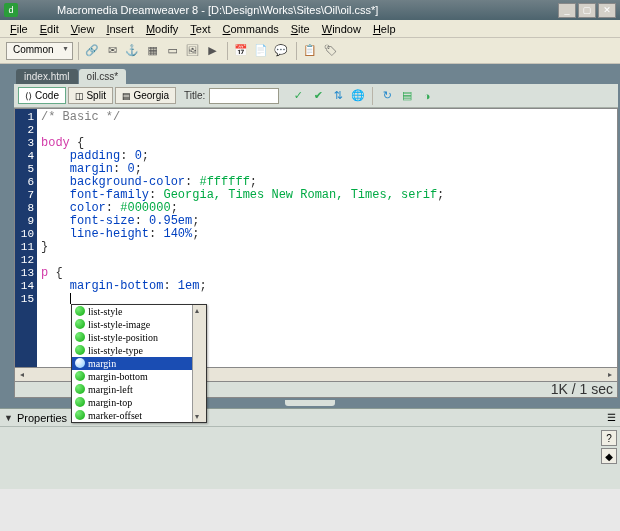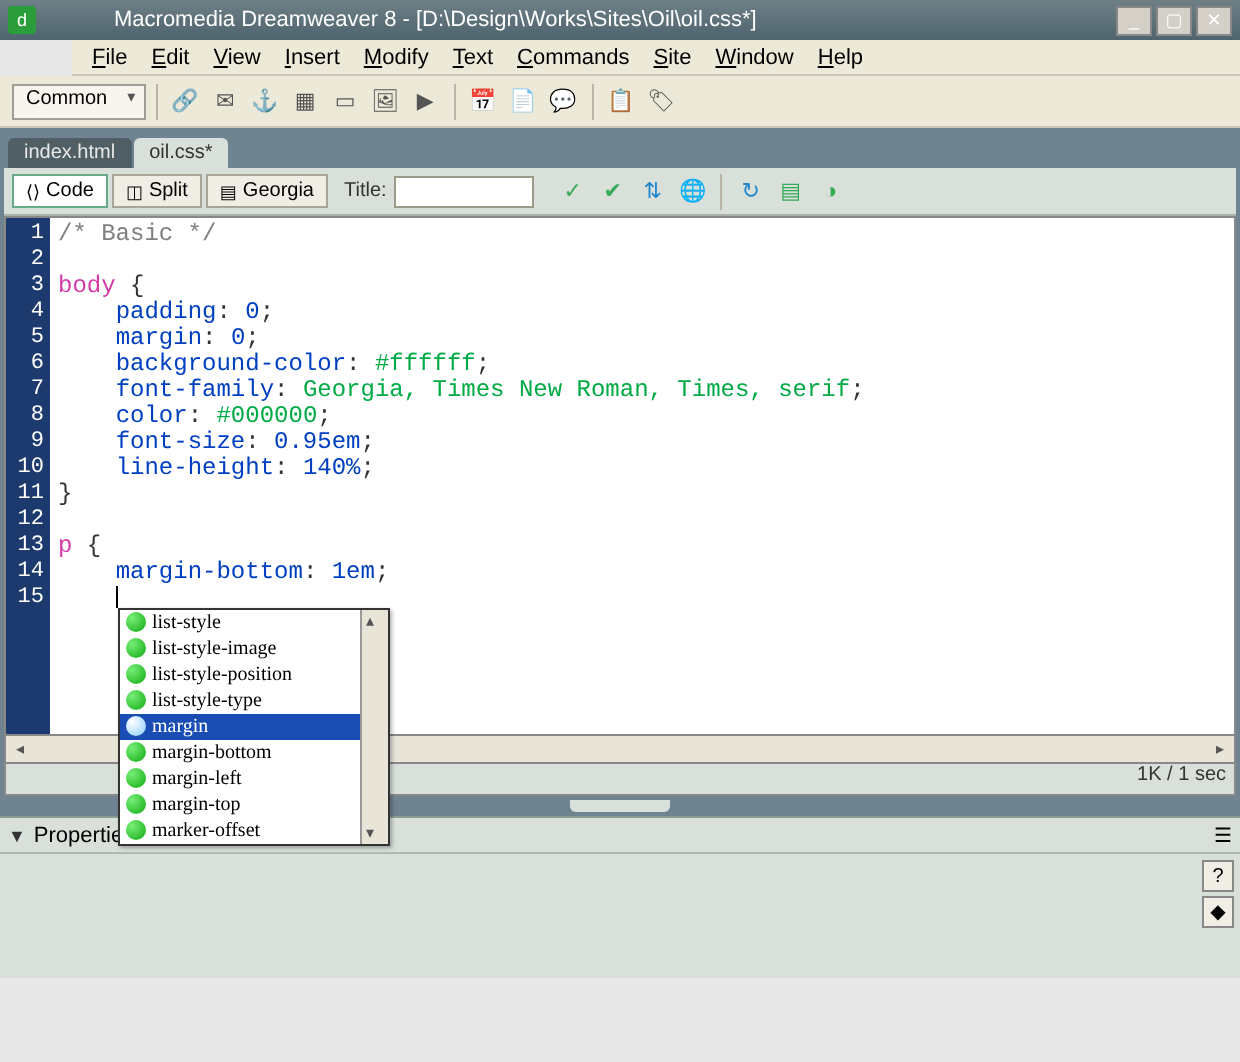--- a/index.html
+++ b/index.html
@@ -2,29 +2,29 @@
 <html><head>
 <meta charset="utf-8">
 <style>
   * { box-sizing: border-box; margin: 0; padding: 0; }
   body { font-family: Tahoma, Arial, sans-serif; font-size: 11px; background: #e8e8e8; width: 620px; height: 531px; overflow: hidden; }
   .titlebar { background: linear-gradient(#6f7f86, #4d646e); color: #fff; height: 20px; display: flex; align-items: center; padding: 0 4px; }
   .title-icon { width: 14px; height: 14px; background: #2a9d3a; border-radius: 2px; margin-right: 4px; display: flex; align-items: center; justify-content: center; color:#fff; font-size:9px; }
   .title-text { flex: 1; font-size: 11px; margin-left: 35px; }
   .window-controls { display: flex; gap: 2px; }
   .win-btn { width: 18px; height: 15px; background: #d4d0c8; border: 1px solid #888; font-size: 9px; display: flex; align-items: center; justify-content: center; cursor: pointer; }
-  .menubar { background: #ece9d8; height: 18px; display: flex; align-items: center; padding: 0 4px; border-bottom: 1px solid #c8c4b8; margin-left: 36px; }
+  .menubar { background: #ece9d8; height: 18px; display: flex; align-items: center; padding: 0 4px; border-bottom: 1px solid #c8c4b8; }
   .menu-item { padding: 2px 6px; cursor: pointer; }
   .menu-item u { text-decoration: underline; }
   .toolbar { background: #ece9d8; height: 26px; display: flex; align-items: center; padding: 0 6px; border-bottom: 1px solid #c8c4b8; gap: 2px; }
   .common-dd { background: #f7f5ee; border: 1px solid #9f9d94; height: 18px; padding: 1px 18px 1px 6px; position: relative; font-size: 10px; display:flex; align-items:flex-start;}
   .common-dd:after { content: "▾"; position: absolute; right: 4px; font-size: 8px; color: #555; }
   .tb-icon { width: 18px; height: 18px; border: 1px solid transparent; display: flex; align-items: center; justify-content: center; font-size: 11px; color: #555; cursor: pointer; }
   .tb-sep { width: 1px; height: 18px; background: #b8b4a8; margin: 0 3px; }
-  .doc-area { background: #6f8490; padding: 2px 2px 0 2px; }
+  .doc-area { background: #6f8490; padding: 2px 2px 0 14px; }
   .file-tabs { height: 18px; display: flex; align-items: flex-end; gap: 1px; padding-left:2px;}
   .file-tab { background: #505f65; color: #e8e8e8; padding: 2px 8px; font-size: 10px; border-radius: 3px 3px 0 0; cursor:pointer;}
   .file-tab.active { background: #d9e0da; color: #333; }
   .doc-toolbar { background: #d9e0da; height: 24px; display: flex; align-items: center; padding: 0 4px; gap: 2px; border-bottom:1px solid #a8b0a8;}
   .view-btn { background: #f0eee4; border: 1px solid #a8a498; padding: 2px 6px; font-size: 10px; display:flex; align-items:center; gap:3px; cursor:pointer;}
   .view-btn.active { background:#fff; border-color:#6a8; }
   .vb-icon { font-size:9px; }
   .title-lbl { font-size:10px; margin-left:6px; color:#333;}
   .title-input { width:70px; height:16px; border:1px solid #9a9a8a; background:#fff; margin-left:2px;}
   .doc-icons { display:flex; gap:2px; margin-left:8px;}
@@ -43,21 +43,21 @@
   .ac-item { padding:1px 3px; display:flex; align-items:flex-start; gap:3px; cursor:pointer;}
   .ac-item.selected { background:#1a4db3; color:#fff;}
   .ac-icon { width:10px; height:10px; border-radius:50%; flex-shrink:0;}
   .ac-icon.normal { background: radial-gradient(circle at 30% 30%, #7e7, #1a1);}
   .ac-icon.sel { background: radial-gradient(circle at 30% 30%, #fff, #8cf);}
   .ac-scroll { width:14px; background:#e8e4d8; border-left:1px solid #999; position:relative;}
   .ac-scroll:before{content:"▴"; position:absolute; top:1px; left:2px; font-size:8px; color:#555;}
   .ac-scroll:after{content:"▾"; position:absolute; bottom:1px; left:2px; font-size:8px; color:#555;}
   .hscroll { height:14px; background:#e8e4d8; border:1px solid #888; border-top:none; display:flex; align-items:center;}
   .hscroll .arrow { width:14px; text-align:center; font-size:8px; color:#555;}
-  .statusbar { height:16px; background:#d9e0da; border:1px solid #888; border-top:none; display:flex; justify-content:flex-end; align-items:flex-start; padding:0 4px; font-size:10px; color:#333;}
+  .statusbar { height:16px; background:#d9e0da; border:1px solid #888; border-top:none; display:flex; justify-content:flex-end; align-items:flex-end; padding:0 4px; font-size:14px; color:#333;}
   .grip-row { height:10px; background:#6f8490; display:flex; justify-content:center; align-items:center;}
   .grip { width:50px; height:6px; background:#d9e0da; border-radius:0 0 3px 3px;}
   .prop-panel { background:#d9e0da; border-top:1px solid #8a9a94;}
   .prop-header { height:18px; display:flex; align-items:center; padding:0 4px; gap:4px; border-bottom:1px solid #b0baB4;}
   .twisty { font-size:9px; color:#333;}
   .prop-body { height:62px; background:#d9e0da;}
   .prop-side { float:right; display:flex; flex-direction:column; gap:2px; padding:3px;}
   .prop-side div { width:16px; height:16px; border:1px solid #888; background:#f0eee4; font-size:10px; display:flex;align-items:center;justify-content:center;}
   .cursor { display:inline-block; width:1px; height:11px; background:#000; vertical-align:middle;}
 </style>

